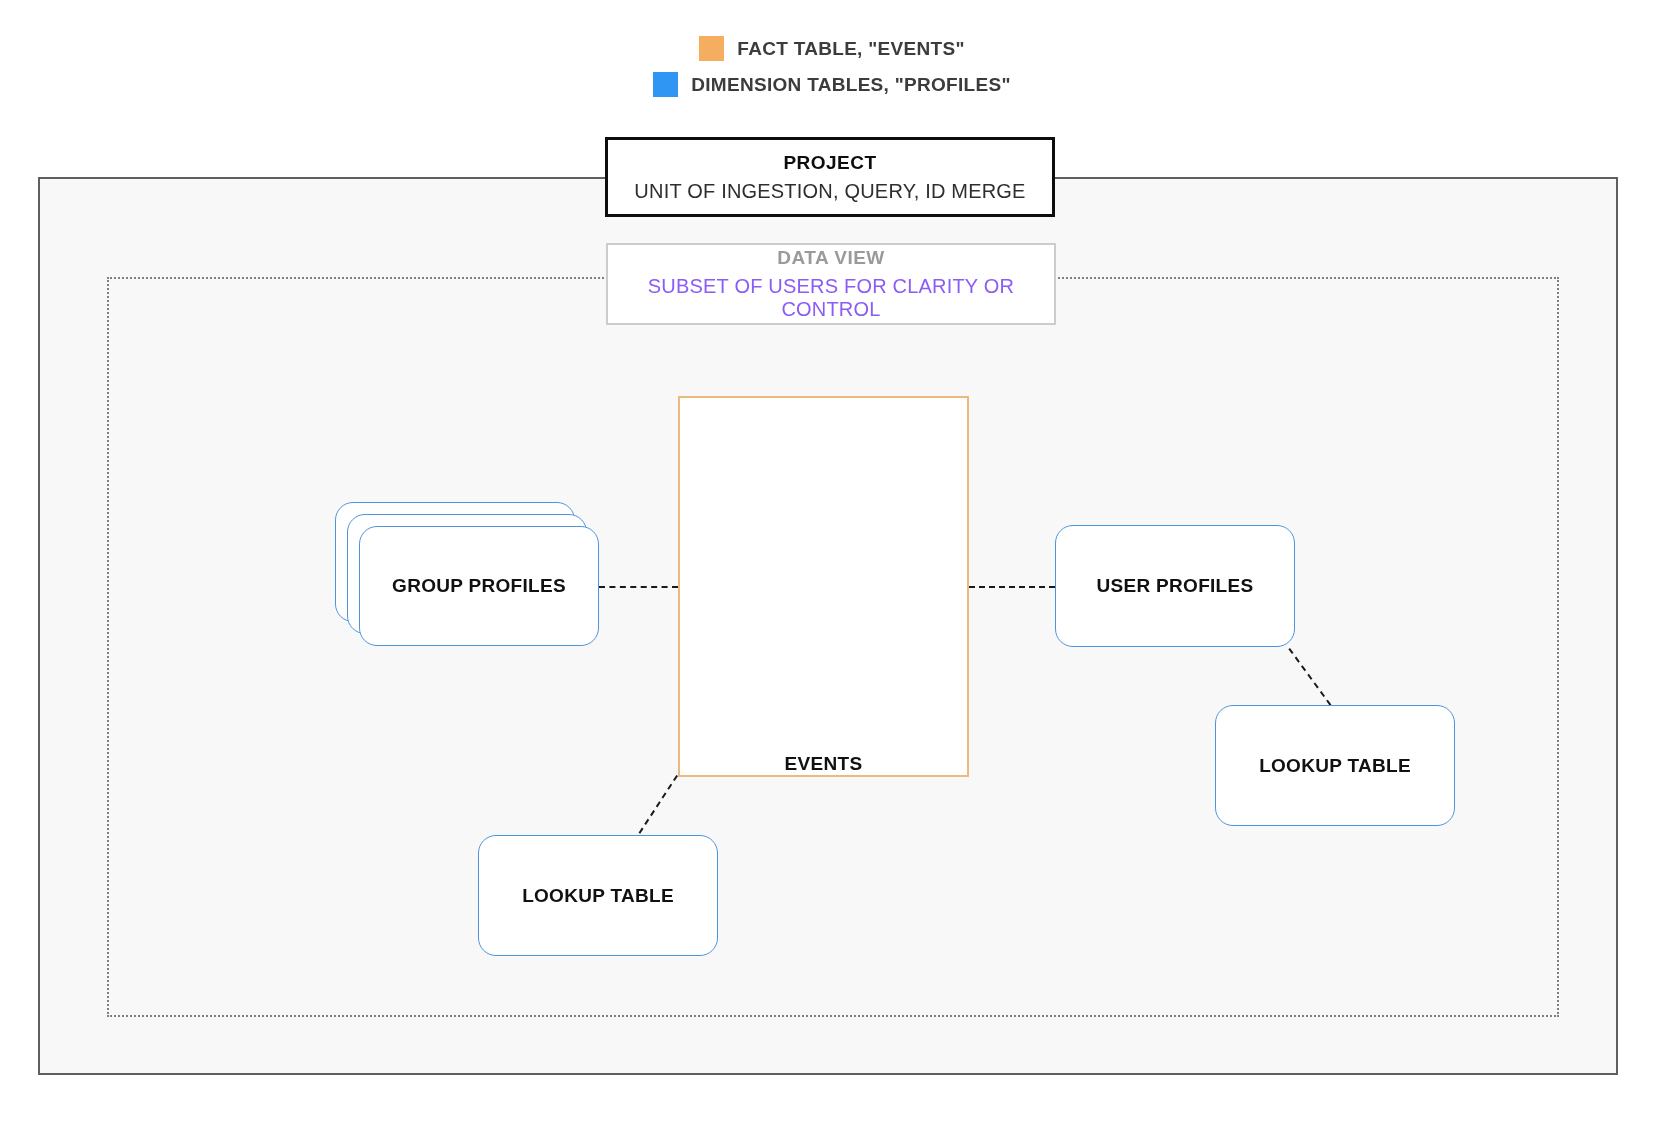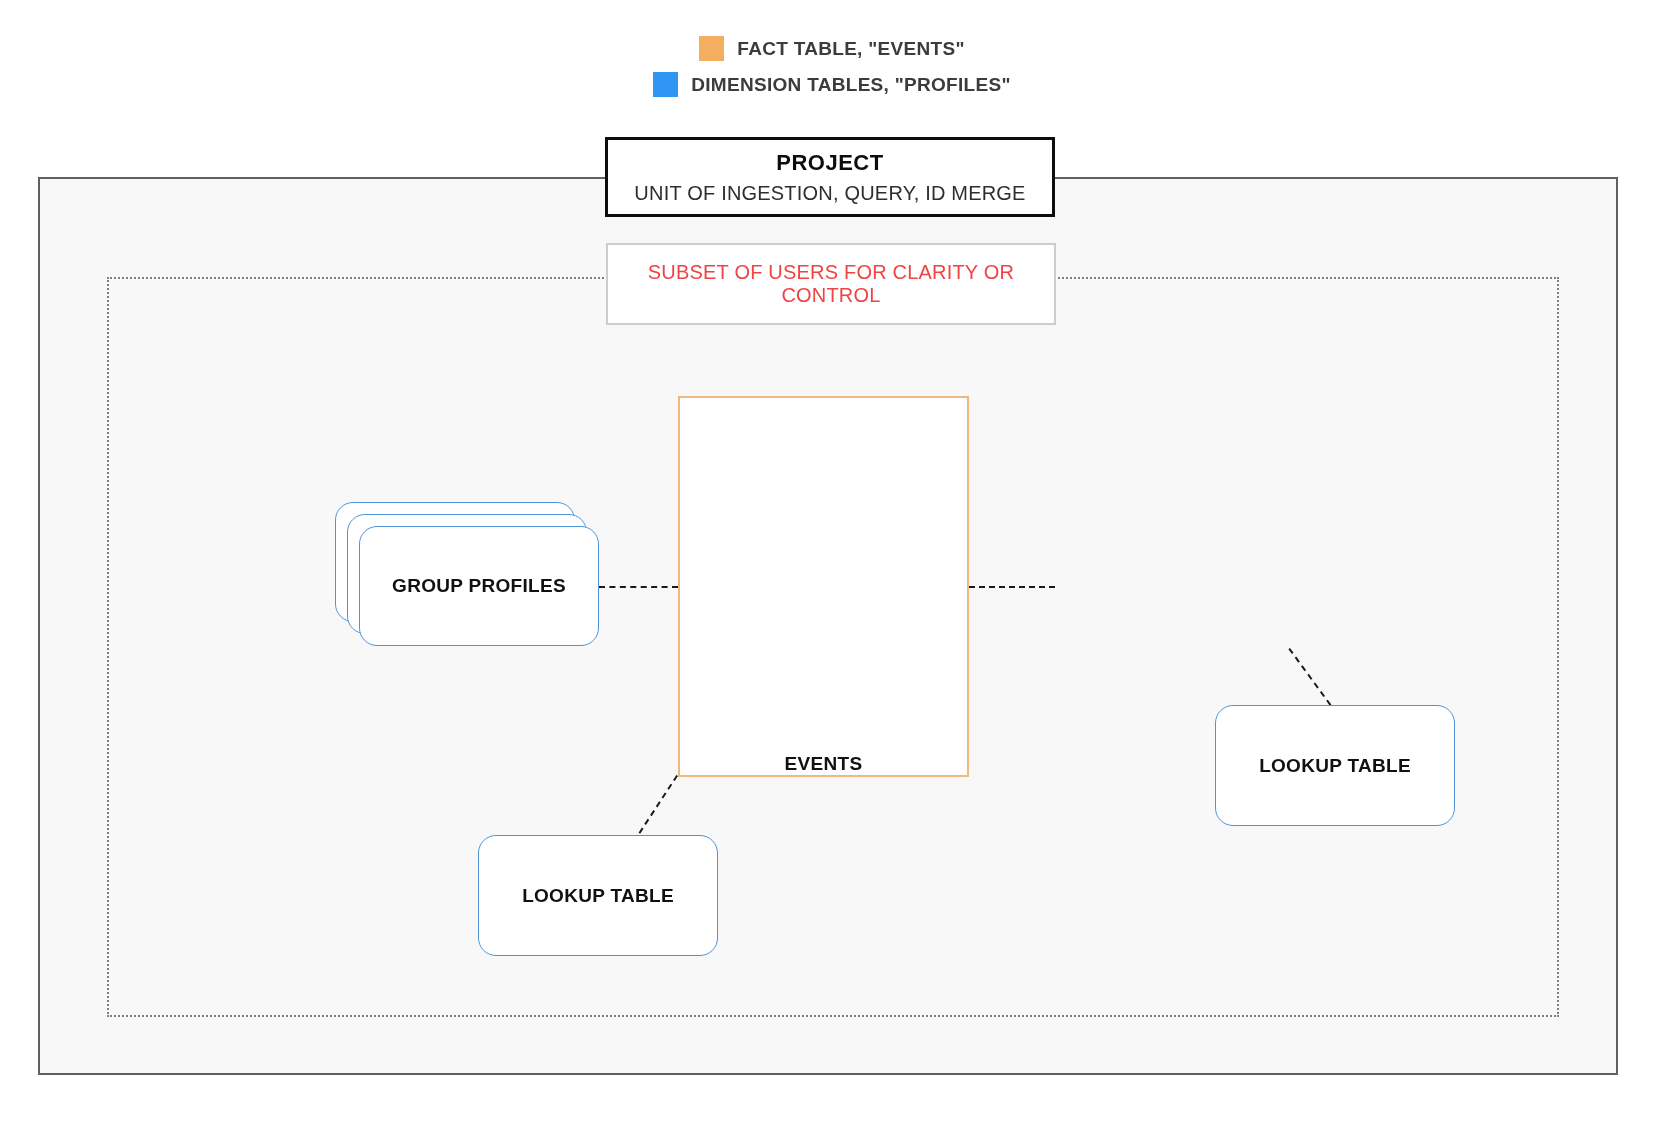--- a/index.html
+++ b/index.html
@@ -41,26 +41,26 @@
     gap: 6px;
   }
   .project-box {
     top: 137px; height: 80px;
     border: 3px solid #0d0d0d;
   }
   .dataview-box {
     top: 243px; left: 606px; height: 82px;
     border: 2px solid #cccccc;
   }
-  .title-box .box-title { font-size: 22px; font-weight: bold; letter-spacing: 0.5px; }
+  .title-box .box-title { font-size: 19px; font-weight: bold; letter-spacing: 0.5px; }
   .title-box .box-subtitle { font-size: 20px; letter-spacing: 0.2px; }
   .project-box .box-title { color: #0d0d0d; }
   .project-box .box-subtitle { color: #2e2e2e; }
   .dataview-box .box-title { color: #9a9a9a; }
-  .dataview-box .box-subtitle { color: #ef4444; }
+  .dataview-box .box-subtitle { color: #8b5cf6; }
   
   .node {
     position: absolute;
     background: #ffffff;
     box-sizing: border-box;
     display: flex;
     align-items: center;
     justify-content: center;
     font-size: 19px;
     font-weight: bold;
@@ -123,35 +123,39 @@
   <div class="node node-events" style="border-color: rgb(237, 185, 126);">
     <span>EVENTS</span>
   </div>
 
   <div class="node dim-card card-back1" style="border-color: rgb(78, 148, 219);"></div>
   <div class="node dim-card card-back2" style="border-color: rgb(78, 148, 219);"></div>
   <div class="node dim-card node-group" style="border-color: rgb(78, 148, 219);">
     <span>GROUP PROFILES</span>
   </div>
 
+  <div class="node dim-card node-user" style="border-color: rgb(78, 148, 219);">
+    <span>USER PROFILES</span>
+  </div>
 
   <div class="node dim-card node-lookup-right" style="border-color: rgb(78, 148, 219);">
     <span>LOOKUP TABLE</span>
   </div>
 
   <div class="node dim-card node-lookup-bottom" style="border-color: rgb(78, 148, 219);">
     <span>LOOKUP TABLE</span>
   </div>
 
   <div class="title-box project-box">
     <div class="box-title">PROJECT</div>
     <div class="box-subtitle">UNIT OF INGESTION, QUERY, ID MERGE</div>
   </div>
 
   <div class="title-box dataview-box">
+    <div class="box-title">DATA VIEW</div>
     <div class="box-subtitle">SUBSET OF USERS FOR CLARITY OR CONTROL</div>
   </div>
 
   <div class="legend">
     <div class="legend-row">
       <span class="legend-swatch" style="background: rgb(245, 174, 96);"></span>
       <span class="legend-label">FACT TABLE, "EVENTS"</span>
     </div>
     <div class="legend-row">
       <span class="legend-swatch" style="background: rgb(47, 150, 243);"></span>

